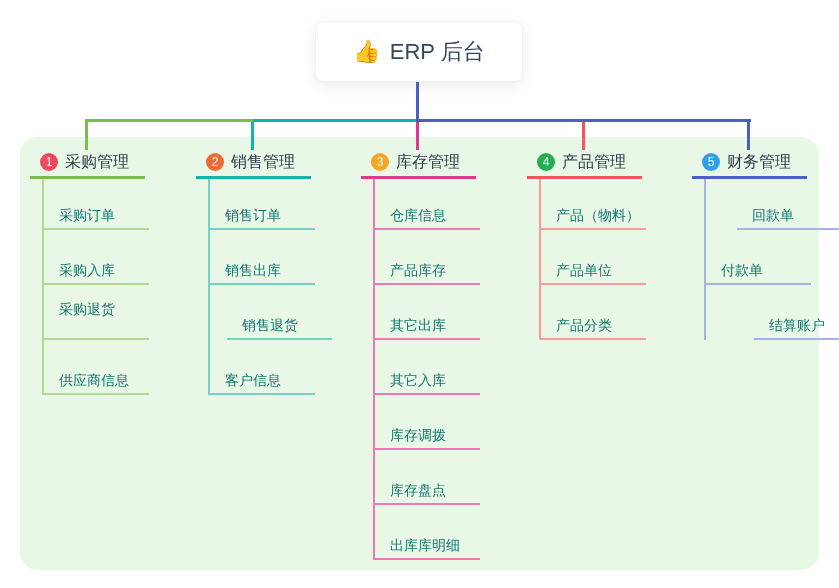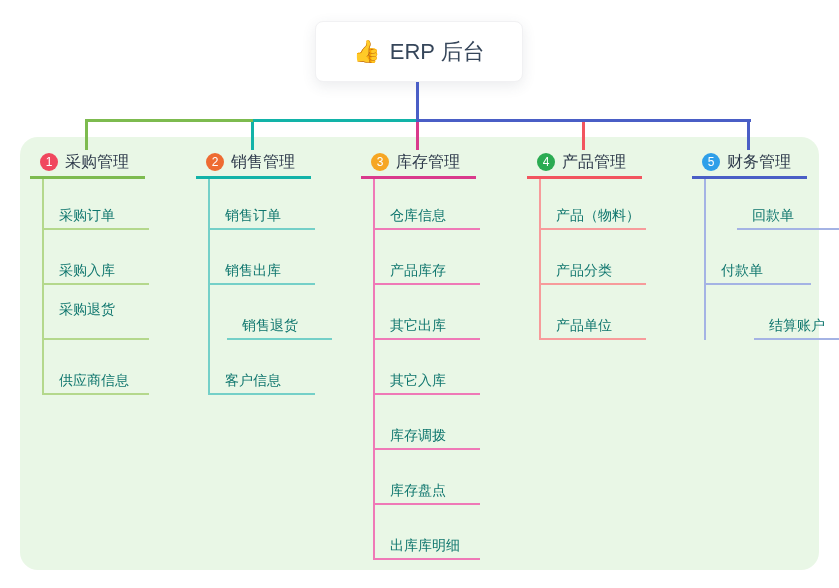--- a/index.html
+++ b/index.html
@@ -140,24 +140,24 @@
       <div class="branch-header">
         <span class="badge" style="background: rgb(43, 171, 82);">4</span>
         <span class="branch-label">产品管理</span>
       </div>
       <div class="branch-underline" style="background: rgb(242, 85, 95);"></div>
       <div class="sublist" style="border-left-color: rgb(247, 155, 155);">
         <div class="subitem" style="border-bottom-color: rgb(247, 155, 155);">
           <span>产品（物料）</span>
         </div>
         <div class="subitem" style="border-bottom-color: rgb(247, 155, 155);">
-          <span>产品分类</span>
+          <span>产品单位</span>
         </div>
         <div class="subitem" style="border-bottom-color: rgb(247, 155, 155);">
-          <span>产品单位</span>
+          <span>产品分类</span>
         </div>
       </div>
     </div>
     <div class="branch" style="left: 692px;">
       <div class="branch-header">
         <span class="badge" style="background: rgb(46, 159, 233);">5</span>
         <span class="branch-label">财务管理</span>
       </div>
       <div class="branch-underline" style="background: rgb(74, 94, 198);"></div>
       <div class="sublist" style="border-left-color: rgb(164, 179, 228);">

